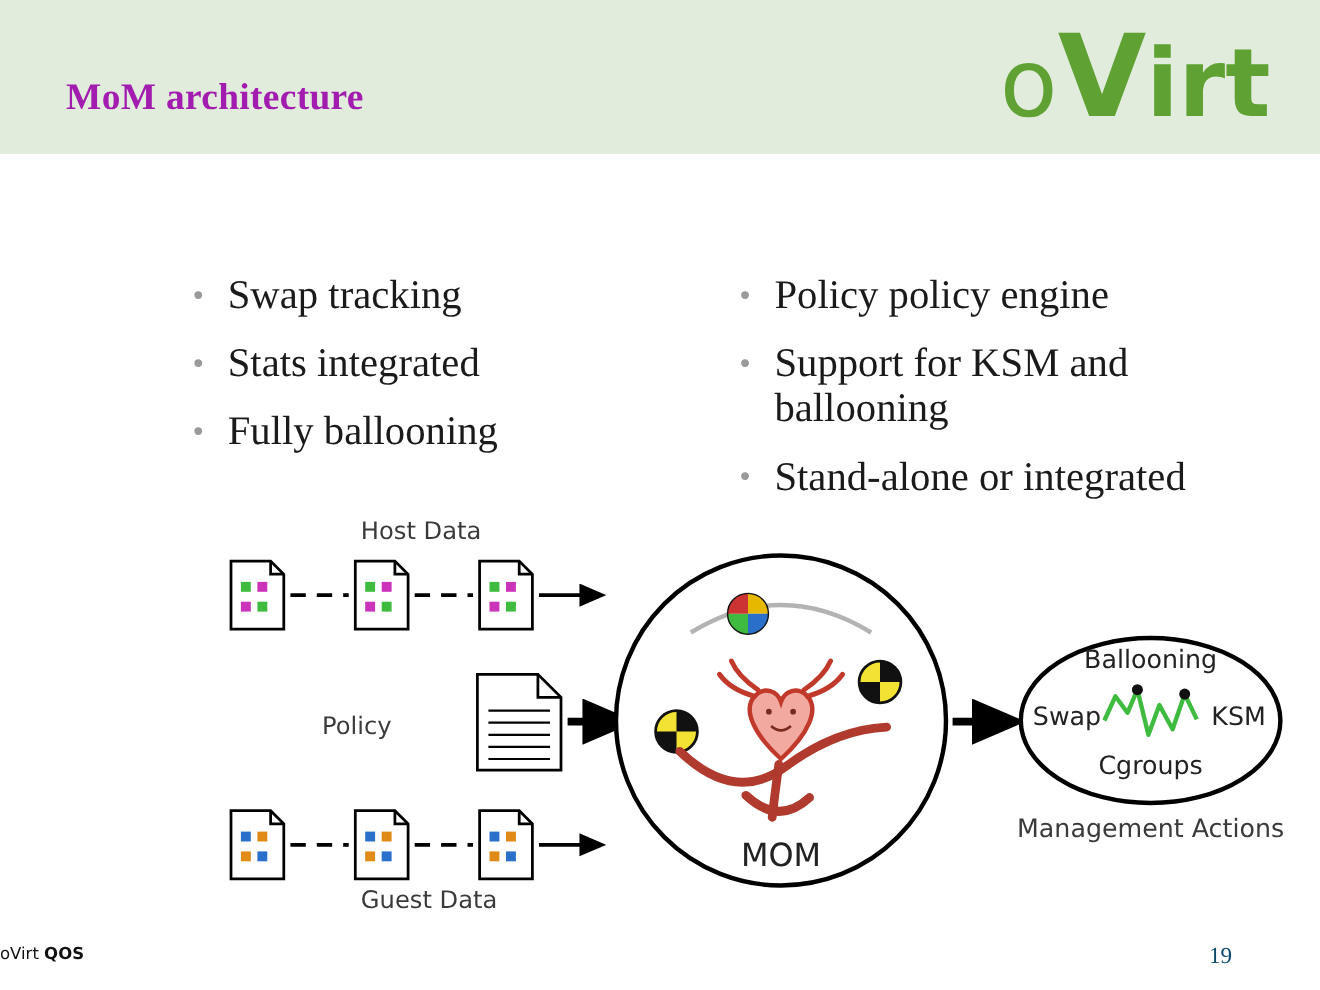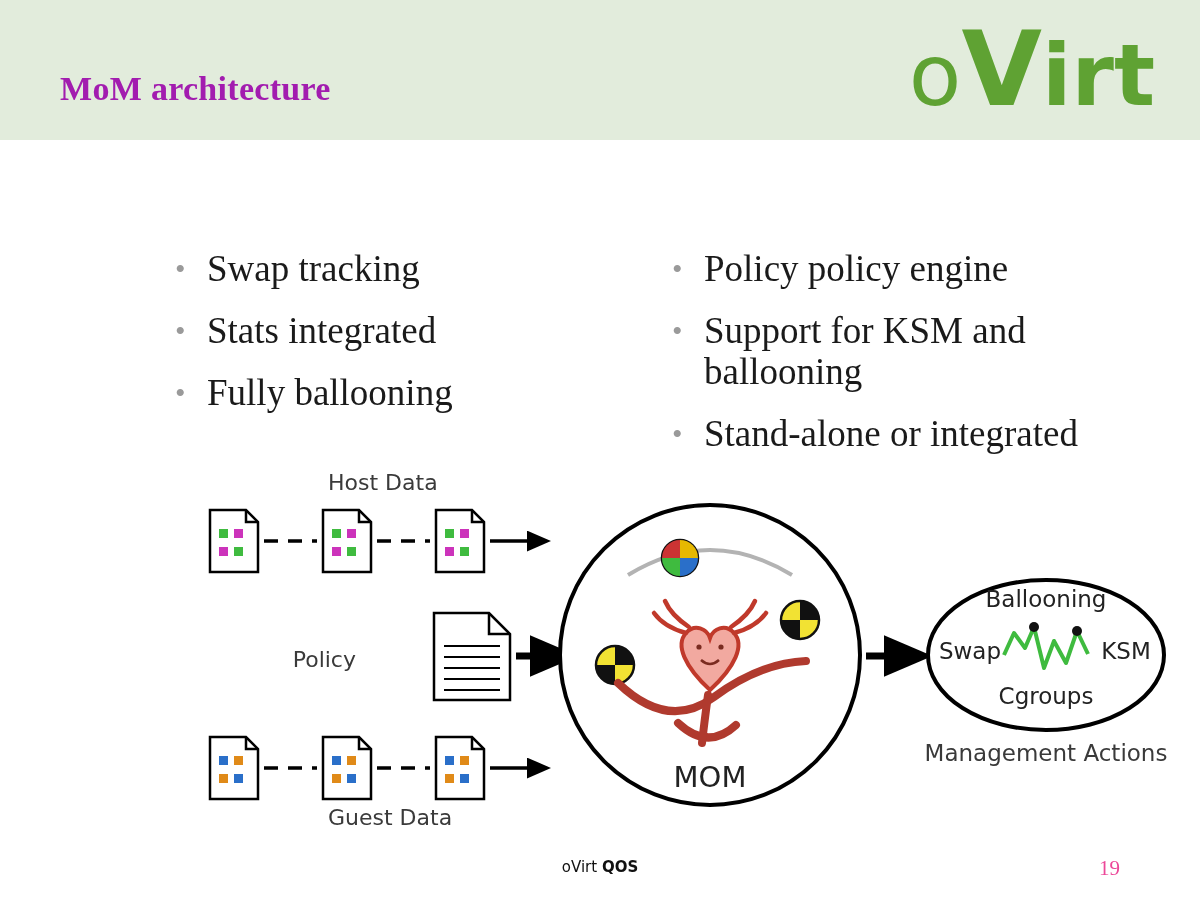--- a/index.html
+++ b/index.html
@@ -94,33 +94,33 @@
     text-decoration: underline;
   }
   .diagram svg { display: block; }
 
   
   .footer-label {
     position: absolute;
     left: 0;
     top: 858px;
     width: 1200px;
-    text-align: center;
+    text-align: left;
     font-family: "DejaVu Sans", sans-serif;
     font-size: 15px;
     color: #111111;
   }
   .footer-label .b { font-weight: bold; }
   .page-number {
     position: absolute;
     right: 80px;
     top: 856px;
     font-family: "Liberation Serif", serif;
     font-size: 21px;
-    color: #ec4899;
+    color: #0c4a6e;
   }
 </style>
 </head>
 <body>
 
 <div class="header-band"></div>
 <div class="header-rule"></div>
 <div class="slide-title">MoM architecture</div>
 
 <div class="logo">

